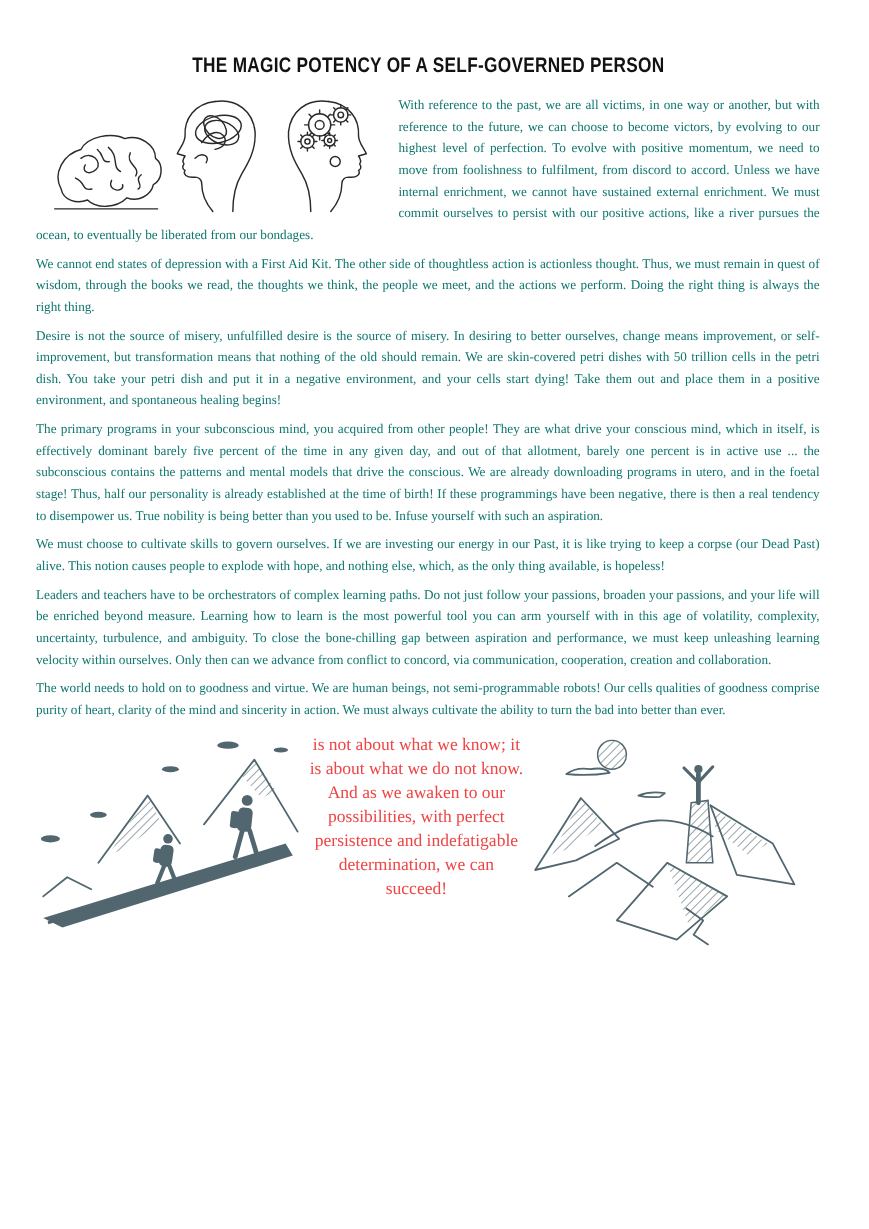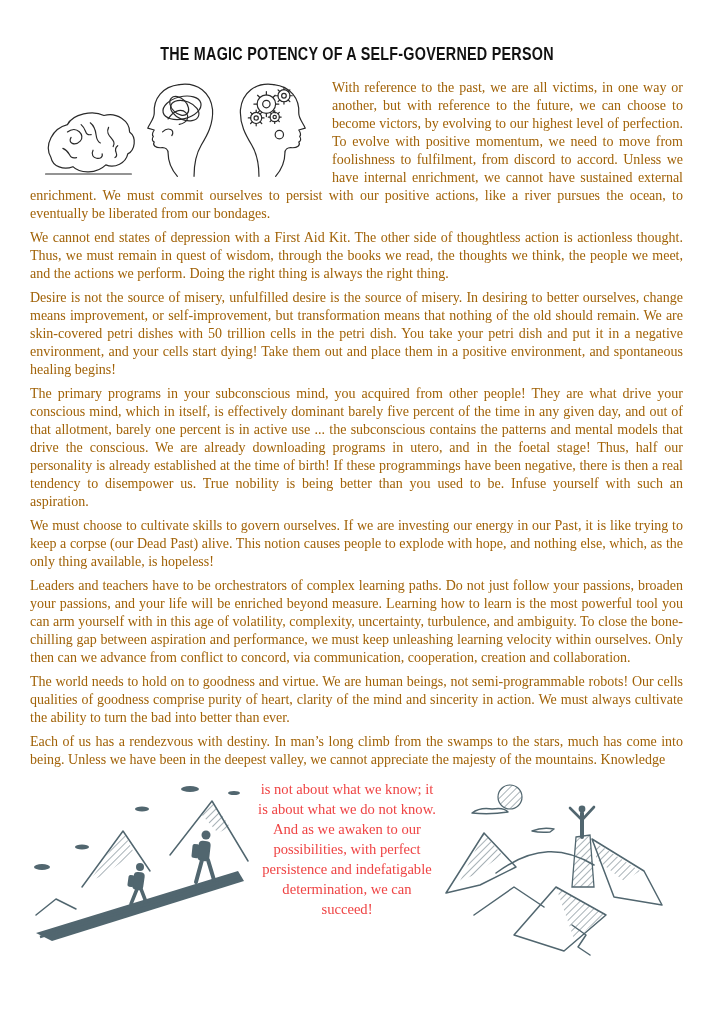--- a/index.html
+++ b/index.html
@@ -7,22 +7,22 @@
     width:724px;height:1024px;background:#ffffff;overflow:hidden;
     font-family:"Liberation Serif", serif;
   }
   .page{box-sizing:border-box;width:724px;height:1024px;padding:44px 41px 0 30px;}
   .title{
     margin:0 0 14px 0;text-align:center;color:#121212;
     font-family:"Liberation Sans", sans-serif;font-size:17.5px;font-weight:700;
   }
   .title .condensed{display:inline-block;transform:scaleX(.82);transform-origin:center;white-space:nowrap;letter-spacing:.3px;}
   .body-text{
-    margin:0 0 6px 0;font-size:14px;line-height:18px;text-align:justify;
-    color:#a16207;
+    margin:0 0 6px 0;font-size:11px;line-height:18px;text-align:justify;
+    color:#0f766e;
   }
   .first-block{overflow:visible;}
   .figures{
     float:left;width:280px;height:100px;margin:1px 12px 3px 10px;
     display:flex;align-items:flex-end;gap:3px;
   }
   .figures svg{flex:none;}
   .sketch-stroke{stroke:#2a2a2a;fill:none;stroke-width:1.3;stroke-linecap:round;stroke-linejoin:round;}
   .bottom-row{display:flex;align-items:flex-start;margin-top:2px;}
   .center-text{
@@ -91,21 +91,20 @@
     </div>
     <p class="body-text">With reference to the past, we are all victims, in one way or another, but with reference to the future, we can choose to become victors, by evolving to our highest level of perfection. To evolve with positive momentum, we need to move from foolishness to fulfilment, from discord to accord. Unless we have internal enrichment, we cannot have sustained external enrichment. We must commit ourselves to persist with our positive actions, like a river pursues the ocean, to eventually be liberated from our bondages.</p>
   </div>
 
   <p class="body-text">We cannot end states of depression with a First Aid Kit. The other side of thoughtless action is actionless thought. Thus, we must remain in quest of wisdom, through the books we read, the thoughts we think, the people we meet, and the actions we perform. Doing the right thing is always the right thing.</p>
   <p class="body-text">Desire is not the source of misery, unfulfilled desire is the source of misery. In desiring to better ourselves, change means improvement, or self-improvement, but transformation means that nothing of the old should remain. We are skin-covered petri dishes with 50 trillion cells in the petri dish. You take your petri dish and put it in a negative environment, and your cells start dying! Take them out and place them in a positive environment, and spontaneous healing begins!</p>
   <p class="body-text">The primary programs in your subconscious mind, you acquired from other people! They are what drive your conscious mind, which in itself, is effectively dominant barely five percent of the time in any given day, and out of that allotment, barely one percent is in active use ... the subconscious contains the patterns and mental models that drive the conscious. We are already downloading programs in utero, and in the foetal stage! Thus, half our personality is already established at the time of birth! If these programmings have been negative, there is then a real tendency to disempower us. True nobility is being better than you used to be. Infuse yourself with such an aspiration.</p>
   <p class="body-text">We must choose to cultivate skills to govern ourselves. If we are investing our energy in our Past, it is like trying to keep a corpse (our Dead Past) alive. This notion causes people to explode with hope, and nothing else, which, as the only thing available, is hopeless!</p>
   <p class="body-text">Leaders and teachers have to be orchestrators of complex learning paths. Do not just follow your passions, broaden your passions, and your life will be enriched beyond measure. Learning how to learn is the most powerful tool you can arm yourself with in this age of volatility, complexity, uncertainty, turbulence, and ambiguity. To close the bone-chilling gap between aspiration and performance, we must keep unleashing learning velocity within ourselves. Only then can we advance from conflict to concord, via communication, cooperation, creation and collaboration.</p>
   <p class="body-text">The world needs to hold on to goodness and virtue. We are human beings, not semi-programmable robots! Our cells qualities of goodness comprise purity of heart, clarity of the mind and sincerity in action. We must always cultivate the ability to turn the bad into better than ever.</p>
-  <p class="body-text">Each of us has a rendezvous with destiny. In man’s long climb from the swamps to the stars, much has come into being. Unless we have been in the deepest valley, we cannot appreciate the majesty of the mountains. Knowledge</p>
 
   <div class="bottom-row">
 
     <svg width="220" height="170" viewBox="0 0 220 170">
       <defs>
         <pattern id="hk" width="5" height="5" patternUnits="userSpaceOnUse" patternTransform="rotate(45)">
           <line x1="0" y1="0" x2="0" y2="5" stroke="#51666f" stroke-width="1"></line>
         </pattern>
       </defs>
       <polygon points="6,158 208,96 214,106 22,166" class="slate-fill"></polygon>

